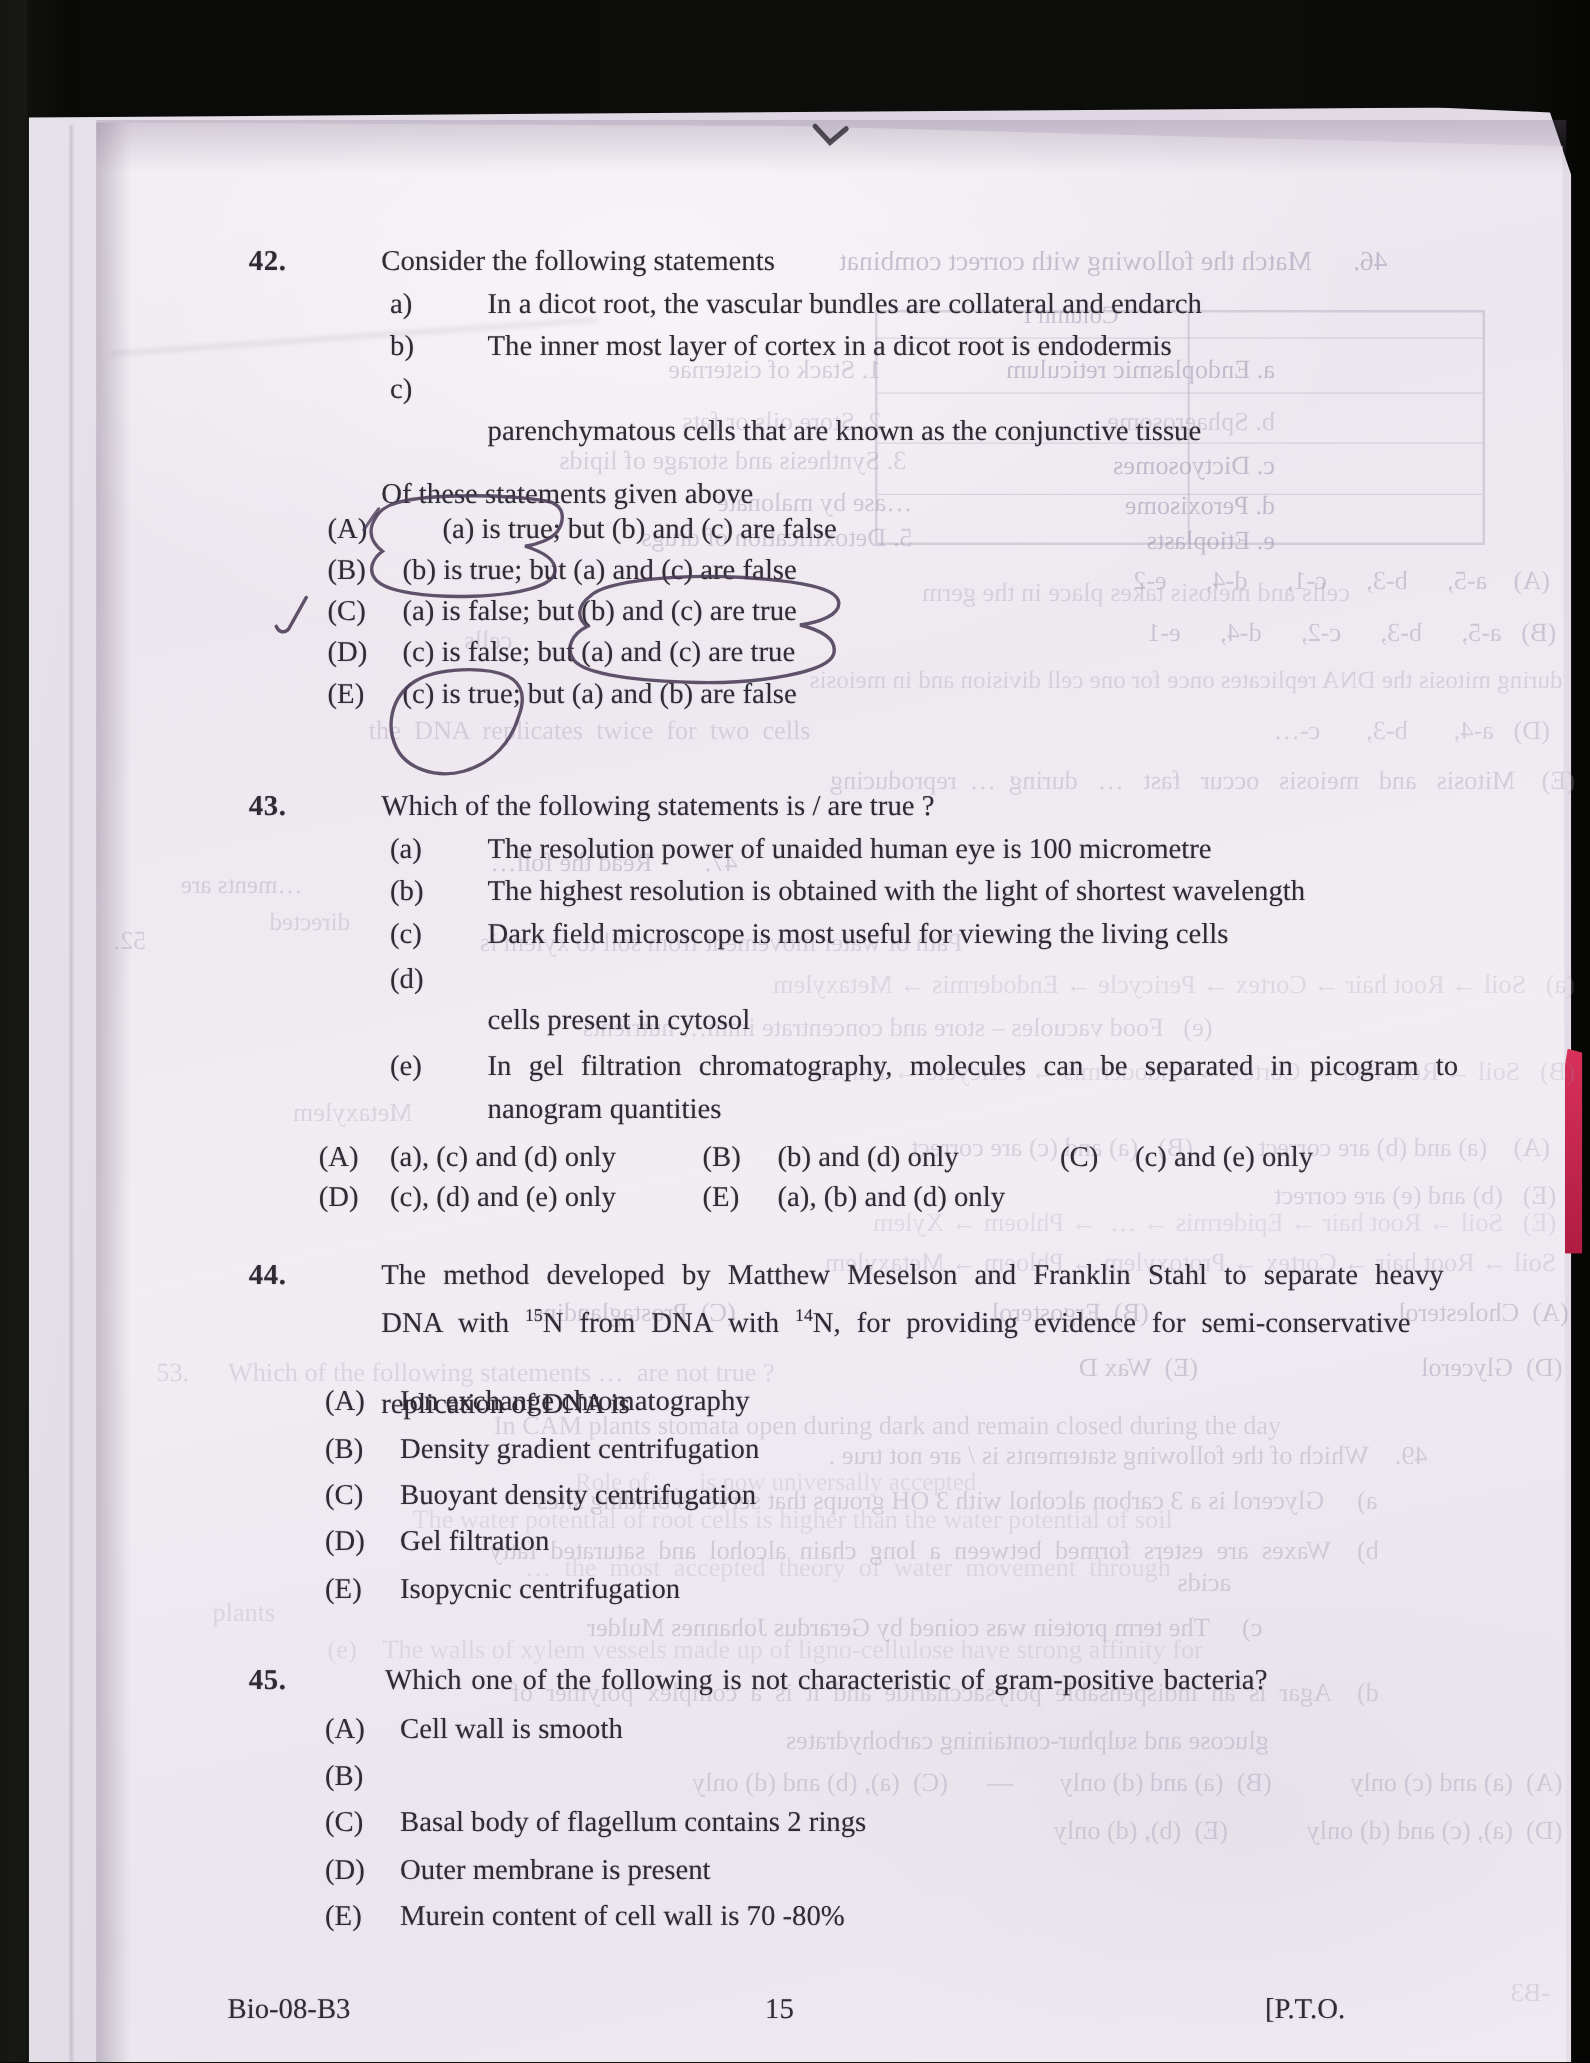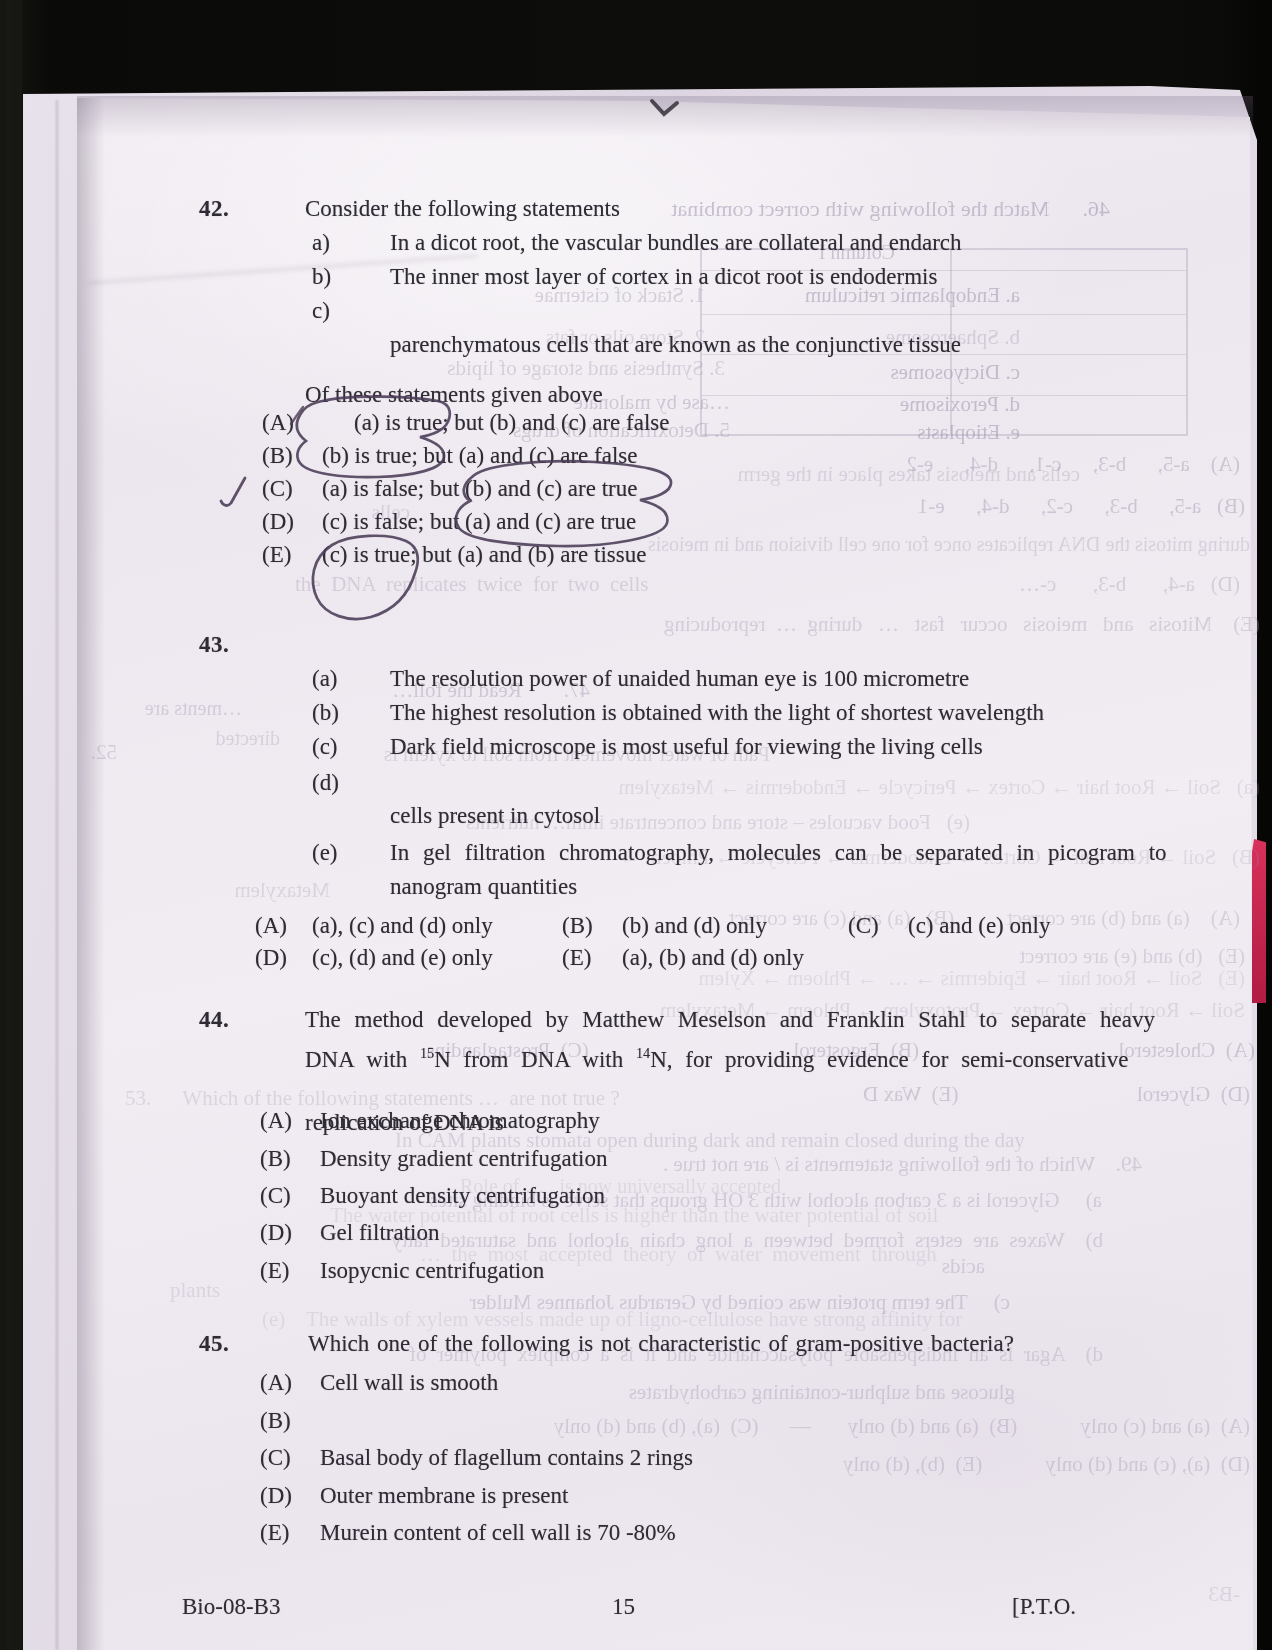--- a/index.html
+++ b/index.html
@@ -128,23 +128,24 @@
     <div class="t" style="left:305px;top:382px;">Of these statements given above</div>
     <div class="t" style="left:262px;top:410px;">(A)</div>
     <div class="t" style="left:322px;top:410px;margin-left:32px;">(a) is true; but (b) and (c) are false</div>
     <div class="t" style="left:262px;top:443px;">(B)</div>
     <div class="t" style="left:322px;top:443px;">(b) is true; but (a) and (c) are false</div>
     <div class="t" style="left:262px;top:476px;">(C)</div>
     <div class="t" style="left:322px;top:476px;">(a) is false; but (b) and (c) are true</div>
     <div class="t" style="left:262px;top:509px;">(D)</div>
     <div class="t" style="left:322px;top:509px;">(c) is false; but (a) and (c) are true</div>
     <div class="t" style="left:262px;top:542px;">(E)</div>
-    <div class="t" style="left:322px;top:542px;">(c) is true; but (a) and (b) are tissue</div>
+    <div class="t" style="left:322px;top:542px;">(c) is true; but (a) and (b) are false</div>
 
     <div class="t qn" style="left:199px;top:632px;">43.</div>
+    <div class="t" style="left:305px;top:632px;">Which of the following statements is / are true ?</div>
     <div class="t" style="left:312px;top:666px;">(a)</div>
     <div class="t" style="left:390px;top:666px;">The resolution power of unaided human eye is 100 micrometre</div>
     <div class="t" style="left:312px;top:700px;">(b)</div>
     <div class="t" style="left:390px;top:700px;">The highest resolution is obtained with the light of shortest wavelength</div>
     <div class="t" style="left:312px;top:734px;">(c)</div>
     <div class="t" style="left:390px;top:734px;">Dark field microscope is most useful for viewing the living cells</div>
     <div class="t" style="left:312px;top:770px;">(d)</div>
     <div class="t" style="left:390px;top:803px;">cells present in cytosol</div>
     <div class="t" style="left:312px;top:840px;">(e)</div>
     <div class="t" style="left:390px;top:840px;word-spacing:8px;">In gel filtration chromatography, molecules can be separated in picogram to</div>

